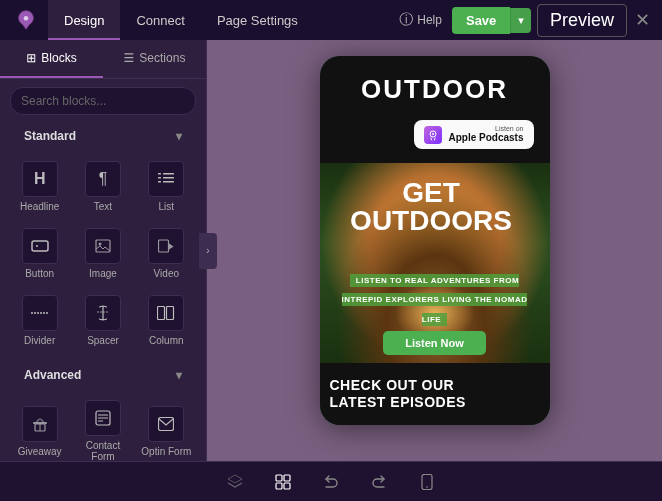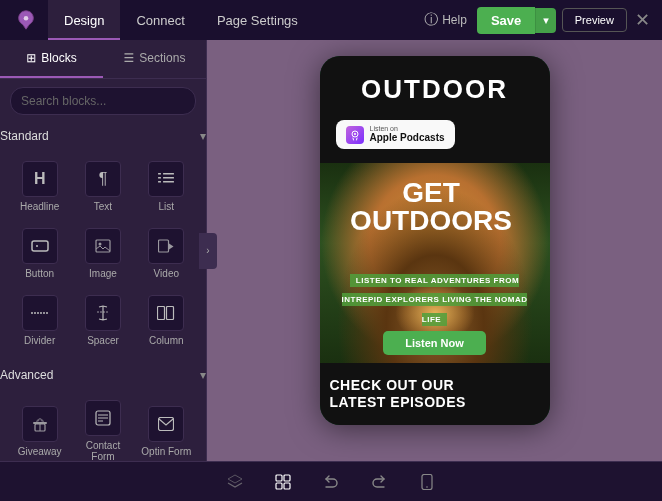--- a/index.html
+++ b/index.html
@@ -75,21 +75,21 @@
       font-size: 11px;
       cursor: pointer;
       border-left: 1px solid #3d9142;
     }
     .btn-preview {
       background: transparent;
       color: #fff;
       border: 1px solid #555;
       border-radius: 4px;
       padding: 5px 12px;
-      font-size: 11px;
+      font-size: 18px;
       cursor: pointer;
       margin-left: 6px;
     }
     .btn-close {
       background: transparent;
       color: #888;
       border: none;
       font-size: 18px;
       cursor: pointer;
       margin-left: 8px;
@@ -142,23 +142,23 @@
       color: #aaa;
       font-size: 12px;
       padding: 6px 10px;
       outline: none;
     }
     .sidebar-search input::placeholder { color: #666; }
     .sidebar-section-header {
       display: flex;
       align-items: center;
       justify-content: space-between;
-      padding: 6px 0;
+      padding: 6px 24px;
       font-size: 12px;
-      font-weight: 400;
+      font-weight: 700;
       color: #ddd;
     }
     .blocks-grid {
       display: grid;
       grid-template-columns: repeat(3, 1fr);
       gap: 0;
       padding: 4px 8px;
     }
     .block-item {
       display: flex;
@@ -592,21 +592,21 @@
       <span>›</span>
     </div>
   </div>
 
   <div class="canvas">
     <div class="phone">
       <div class="email-content">
 
         <div class="email-header">
           <div class="email-title-outdoor">OUTDOOR</div>
-          <div style="text-align:left; margin-top:8px;">
+          <div style="text-align:right; margin-top:8px;">
             <div class="podcast-badge">
               <div class="podcast-badge-icon">
                 <svg width="12" height="12" viewBox="0 0 12 12" fill="white">
                   <circle cx="6" cy="5" r="3" stroke="white" stroke-width="1" fill="none"></circle>
                   <circle cx="6" cy="5" r="1" fill="white"></circle>
                   <path d="M4 9l.5 2M8 9l-.5 2" stroke="white" stroke-width="1" stroke-linecap="round"></path>
                 </svg>
               </div>
               <div class="podcast-badge-text">
                 <span class="podcast-badge-listen">Listen on</span>

